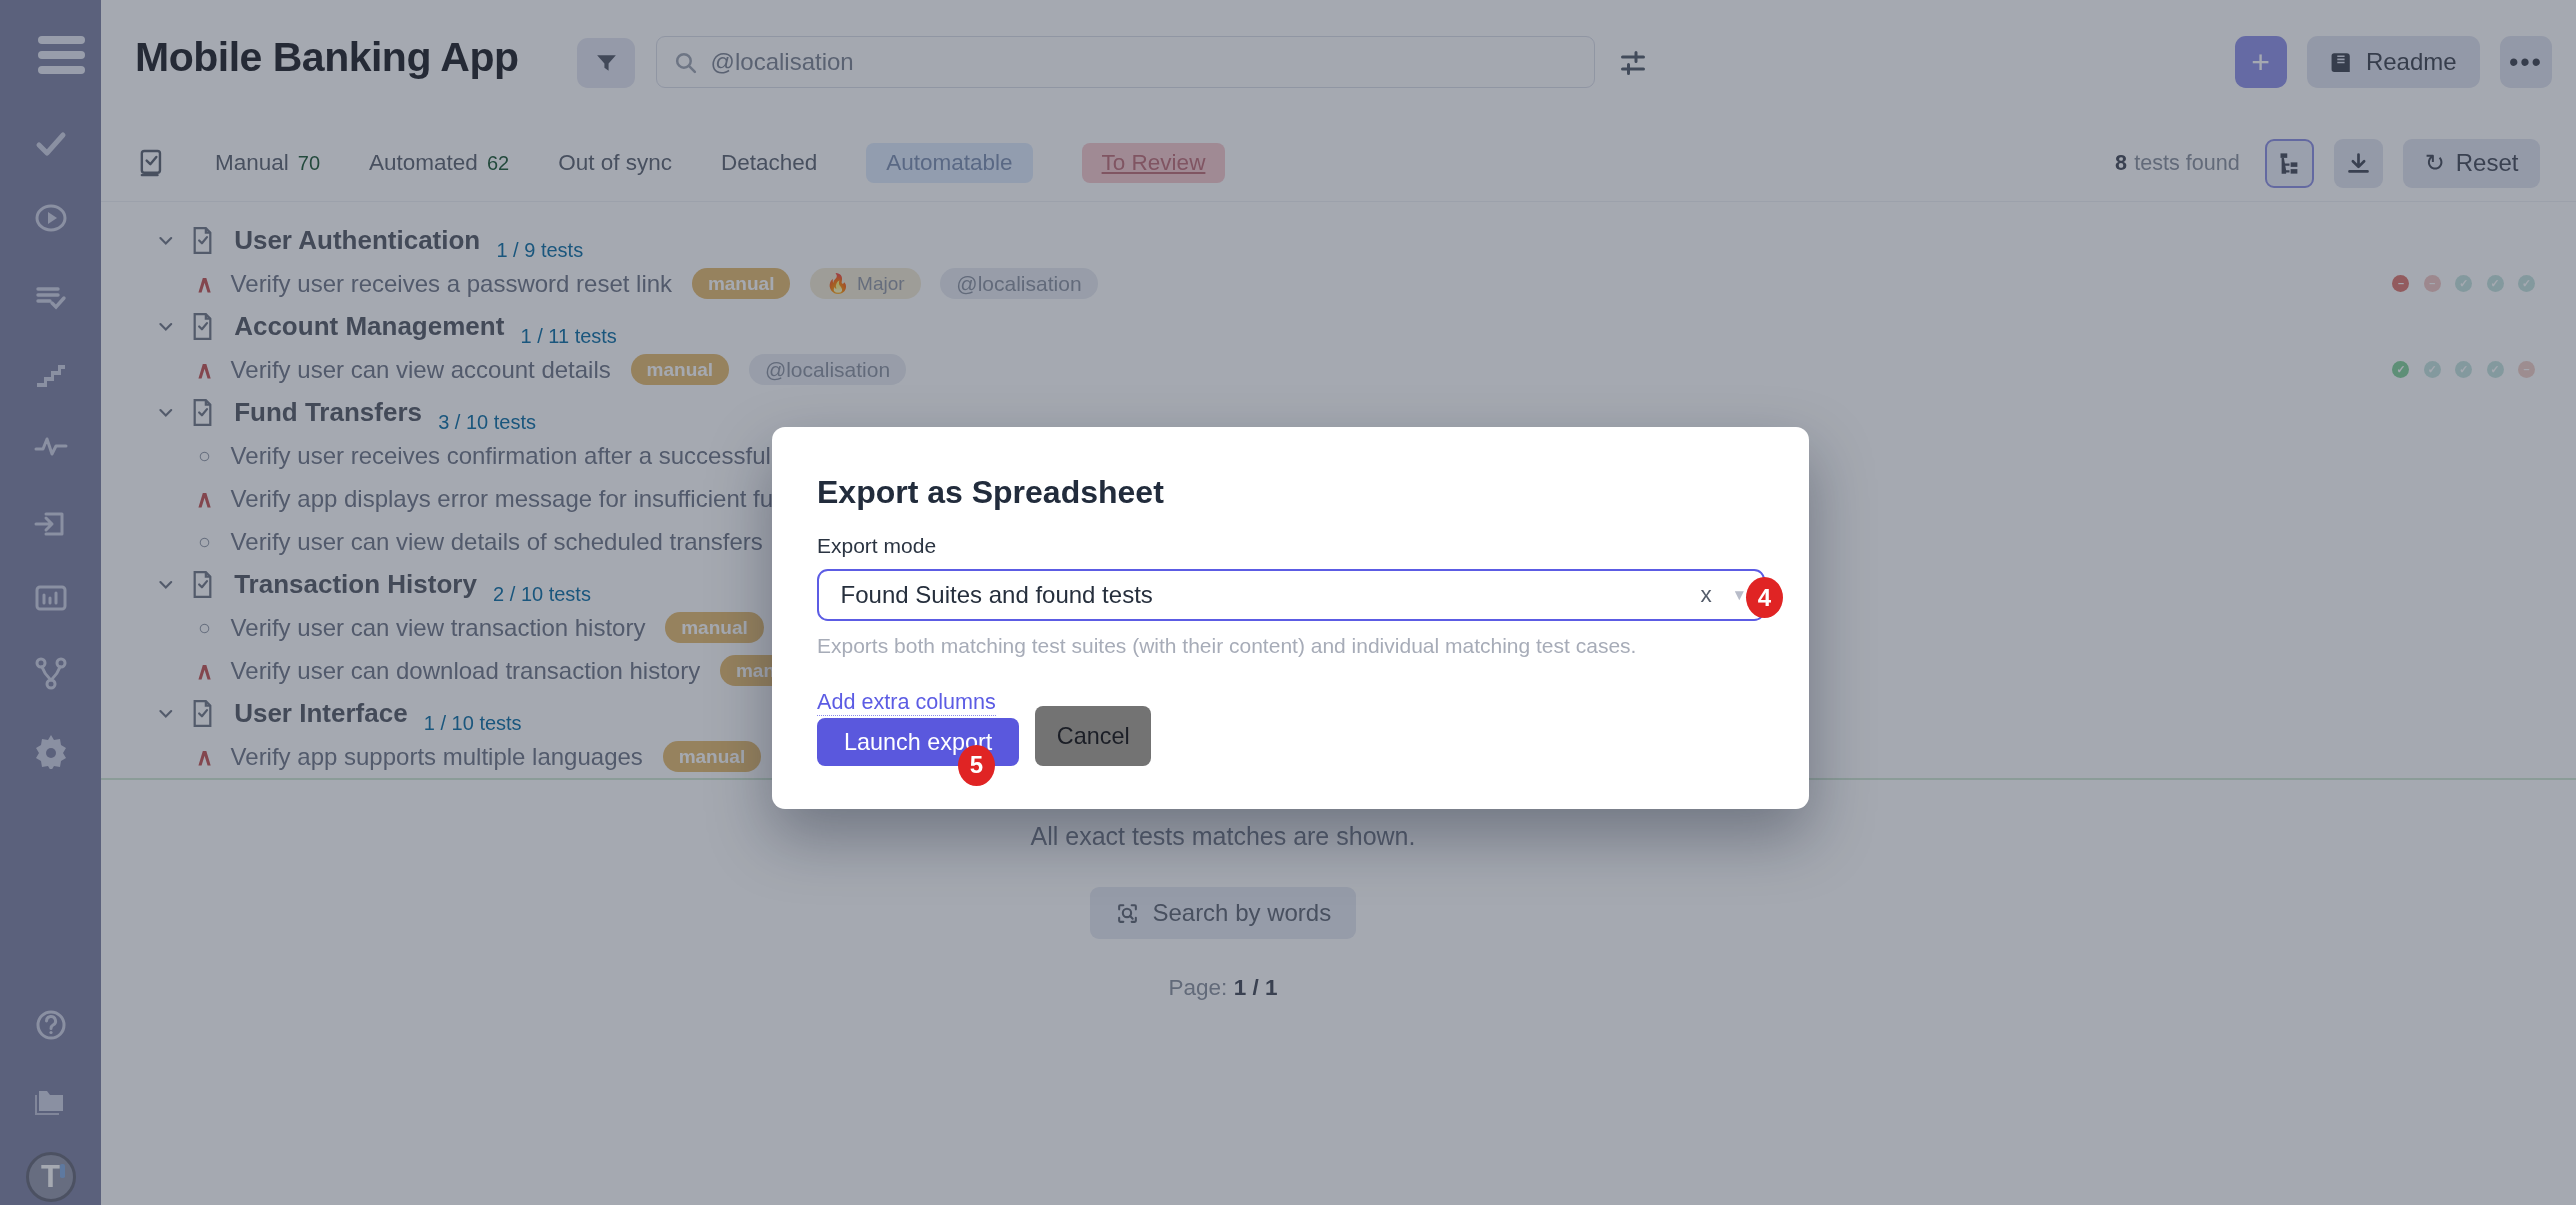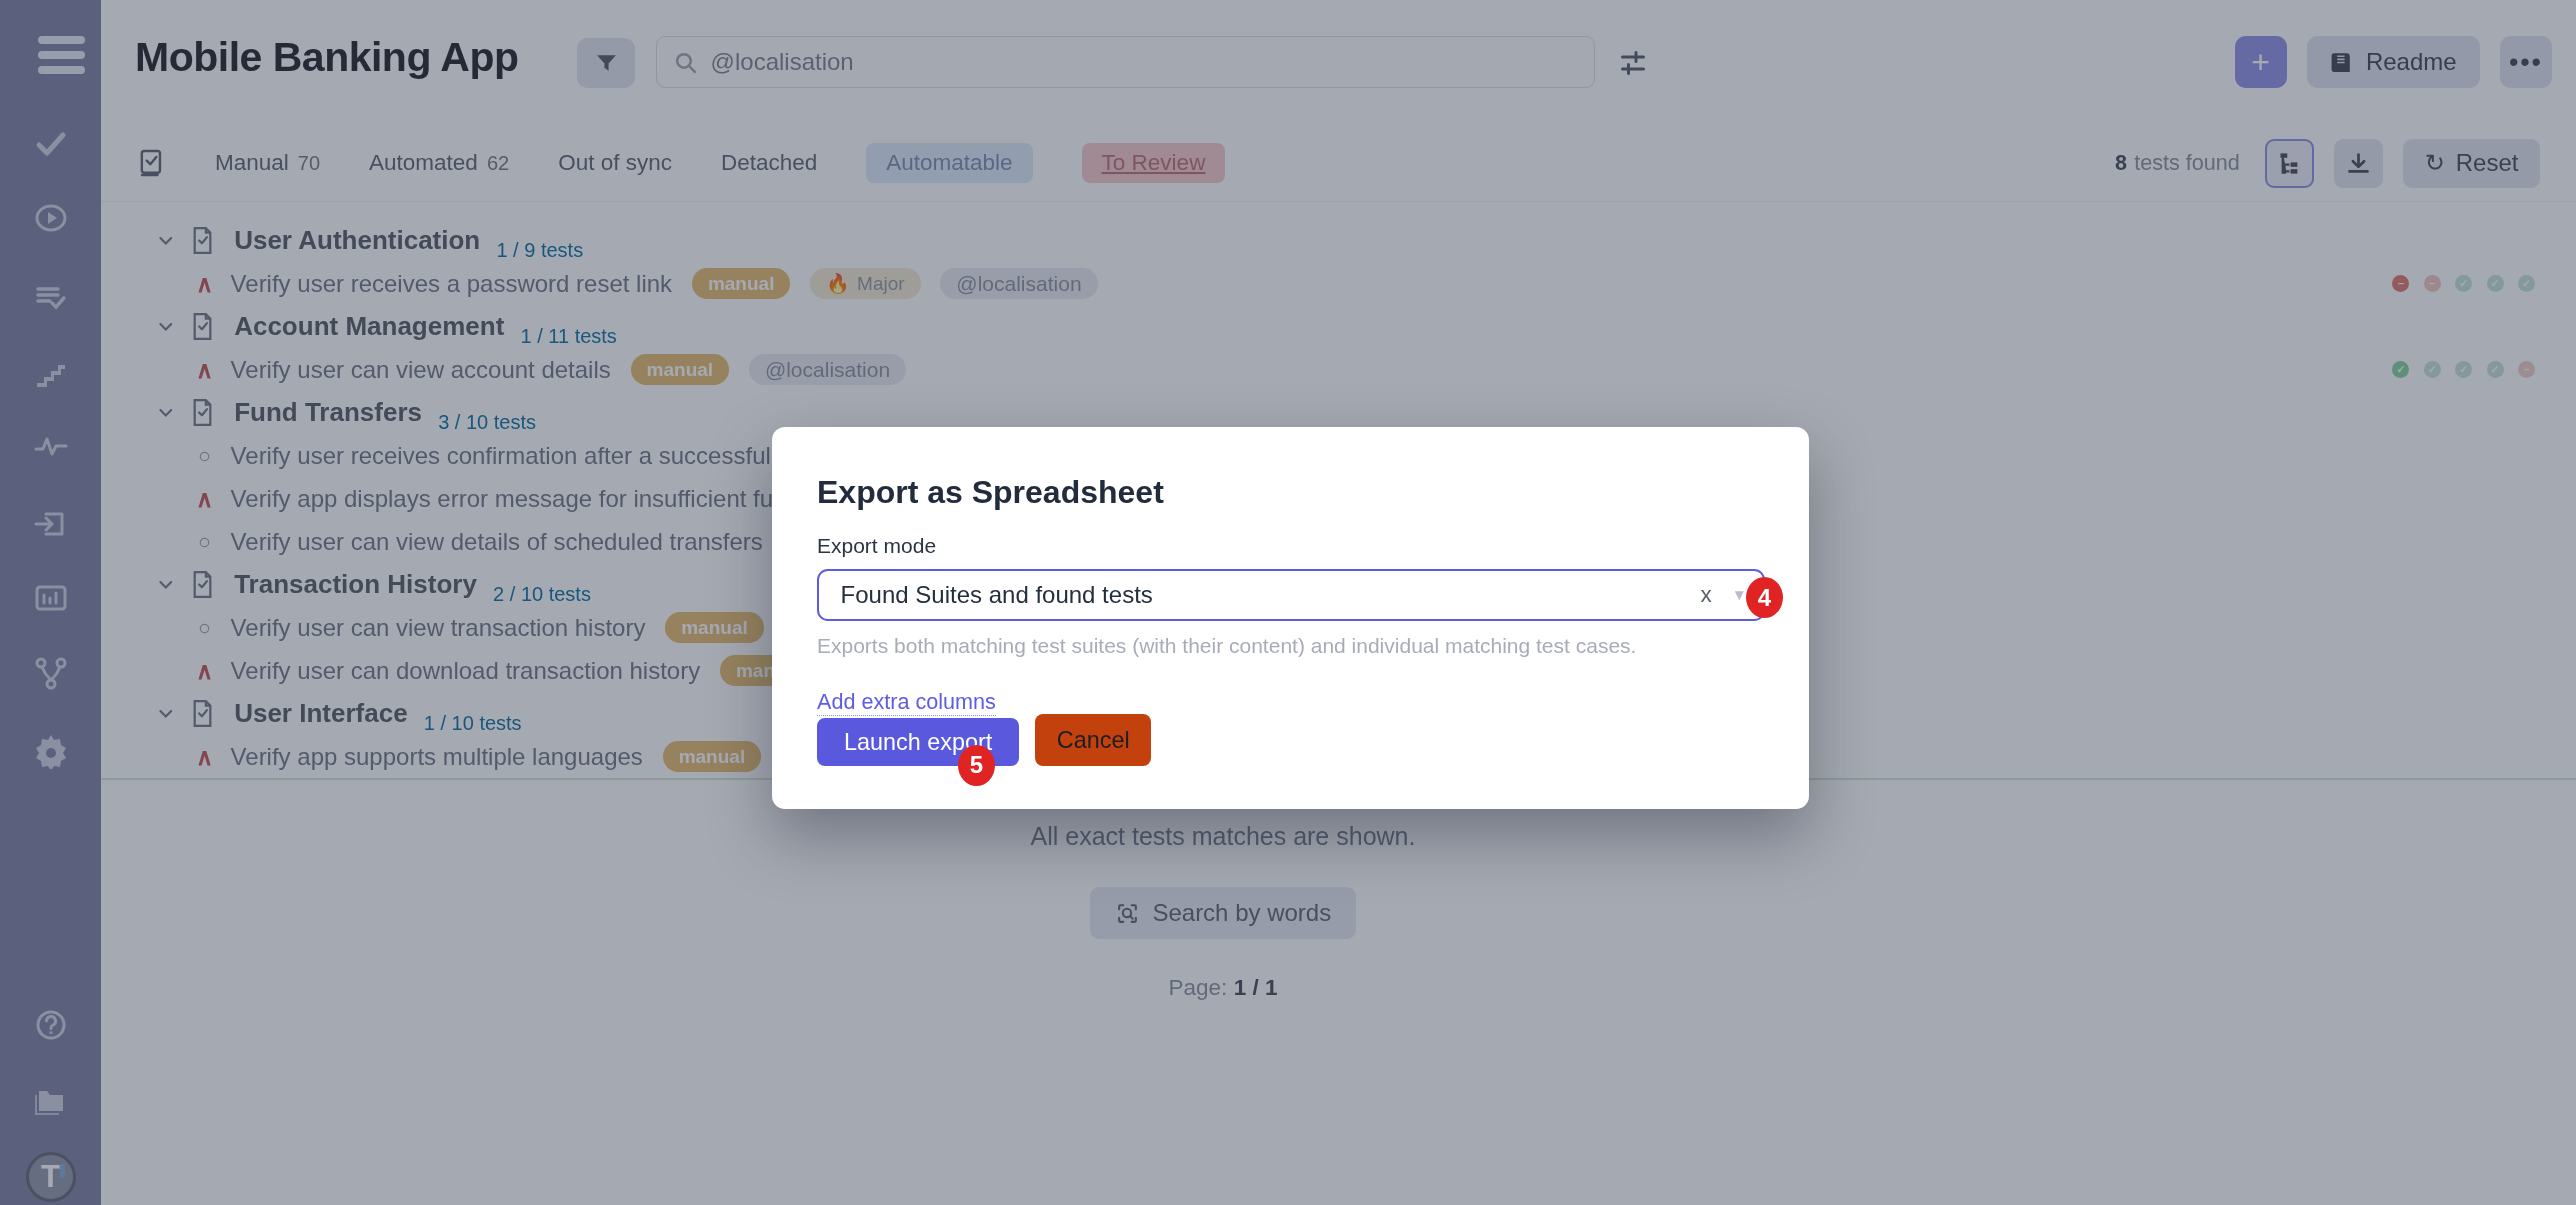--- a/index.html
+++ b/index.html
@@ -72,21 +72,21 @@
   }
   .more-btn { width:52px; padding:0; font-size:27px; letter-spacing:1.8px; }
 
   
   .toolbar {
     position:absolute; left:0; top:126px; right:0; height:76px;
     border-bottom:1.8px solid #eef0f5;
   }
   .toolbar-left { position:absolute; left:36px; top:0; height:74px; display:flex; align-items:center; gap:49px; color:#565d6b; }
   .filter-item { display:flex; align-items:baseline; gap:9px; font-size:22.5px; color:#565d6b; cursor:pointer; }
-  .filter-item .cnt { font-size:20px; color:#737373;text-align:center; }
+  .filter-item .cnt { font-size:20px; color:#14532d;text-align:center; }
   .pill { padding:7.2px 20px; border-radius:8px; font-size:22.5px; cursor:pointer; }
   .pill-blue { background:#dce9fb; color:#7689ad; }
   .pill-red  { background:#f6c6cb; color:#bc6670;text-decoration:underline; }
   .toolbar-right { position:absolute; right:36px; top:0; height:74px; display:flex; align-items:center; gap:20px; }
   .found { font-size:21.6px; color:#868d9a; margin-right:5.4px; }
   .found b { color:#3c4250; font-weight:bold; margin-right:7.2px; }
   .icon-btn {
     width:49px; height:49px; border-radius:9px; border:none; background:#e0e3ef;
     display:flex; align-items:center; justify-content:center; color:#3c4250; cursor:pointer;
   }
@@ -160,22 +160,22 @@
   .extra-link {
     display:inline-block; margin-top:31px; font-size:21.6px; color:#5c5ce4;
     border-bottom:1.8px dotted #8a8aec; cursor:pointer; text-decoration:none;
   }
   .modal-actions { position:absolute; left:45px; bottom:43px; display:flex; gap:16px;align-items:flex-end; }
   .launch-btn {
     height:48px; padding:0 27px; border:none; border-radius:8px;
     background:#5a58dd; color:#ffffff; font-size:23.4px; cursor:pointer;
   }
   .cancel-btn {
-    height:52px; padding:0 21.6px; border:none; border-radius:8px;
-    background:#c2410c; color:#1b1e26; font-size:23.4px; cursor:pointer;
+    height:60px; padding:0 21.6px; border:none; border-radius:8px;
+    background:#737373; color:#1b1e26; font-size:23.4px; cursor:pointer;
   }
   .step-badge {
     position:absolute; width:37px; height:41px; border-radius:50%;
     background:#e02424; color:#ffffff; font-size:24px; font-weight:bold;
     display:flex; align-items:center; justify-content:center; z-index:12;
   }
   .step-4 { left:974px; top:150px; }
   .step-5 { left:186px; bottom:23.4px; }
 </style>
 </head>

